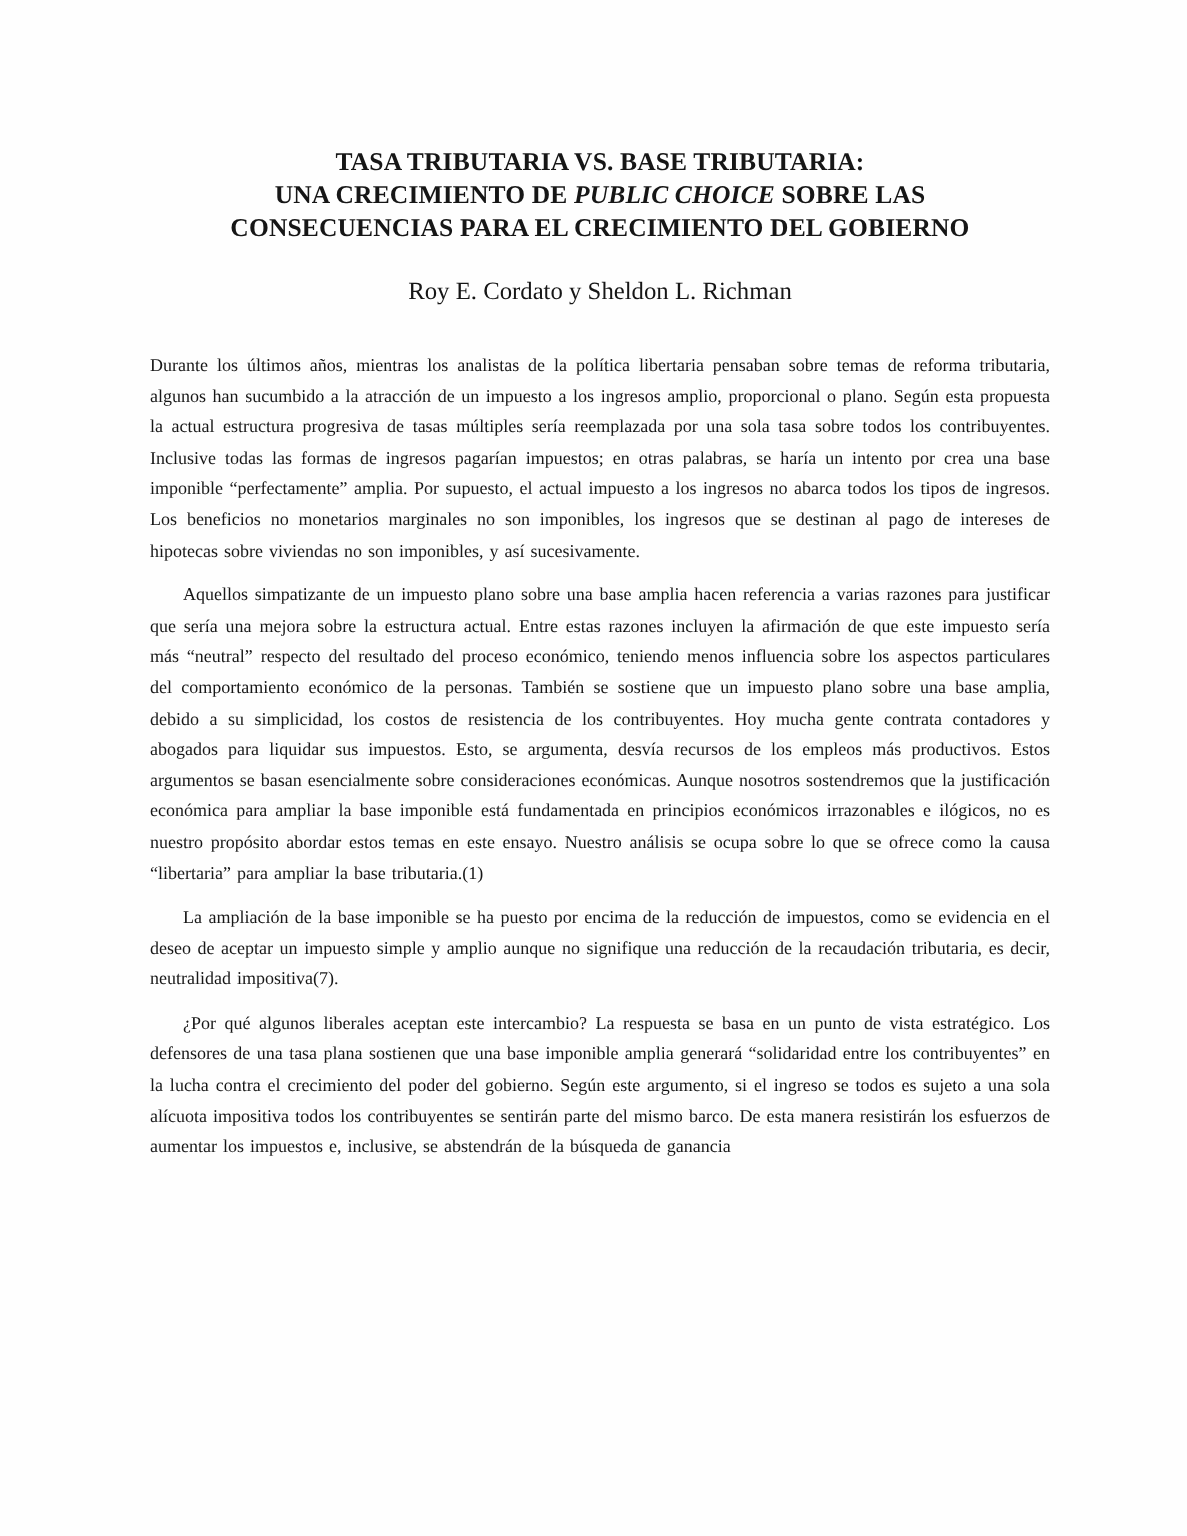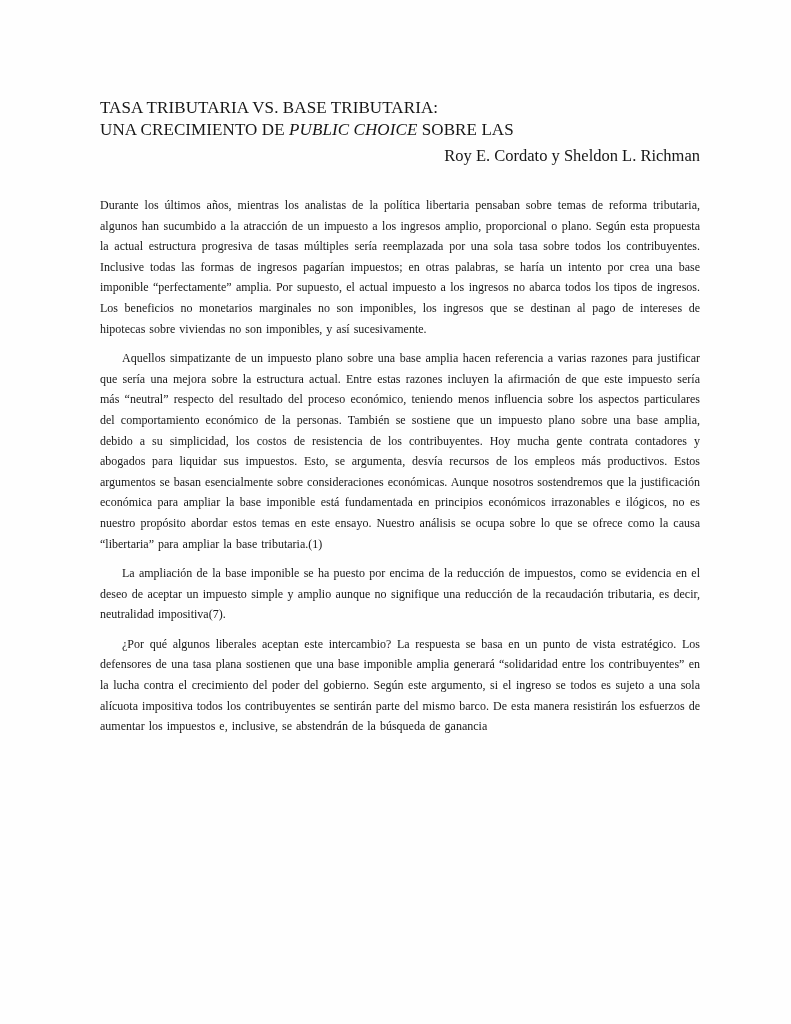--- a/index.html
+++ b/index.html
@@ -16,35 +16,35 @@
     font-family: "Liberation Serif", "DejaVu Serif", serif;
     color: #161616;
     box-sizing: border-box;
   }
   .content {
     width: 600px;
     margin-left: 100px;
   }
   .title-block {
     padding-top: 97px;
-    text-align: left;
-    font-weight: normal;
+    text-align: center;
+    font-weight: bold;
     font-size: 17px;
     line-height: 22px;
     letter-spacing: 0.1px;
   }
   .title-line {
     white-space: nowrap;
   }
   .title-italic {
     font-style: italic;
   }
   .author-line {
-    margin-top: 4px;
-    text-align: right;
+    margin-top: 20px;
+    text-align: center;
     font-size: 16.5px;
     line-height: 21px;
   }
   .body-text {
     margin-top: 29px;
     font-size: 12px;
     line-height: 20.6px;
     text-align: justify;
   }
   .body-text p {
@@ -58,20 +58,21 @@
 </style>
 </head>
 <body>
 
 <div class="page">
   <div class="content">
 
     <div class="title-block">
       <div class="title-line">TASA TRIBUTARIA VS. BASE TRIBUTARIA:</div>
       <div class="title-line"><span>UNA CRECIMIENTO DE </span><span class="title-italic">PUBLIC CHOICE</span><span> SOBRE LAS</span></div>
+      <div class="title-line">CONSECUENCIAS PARA EL CRECIMIENTO DEL GOBIERNO</div>
     </div>
 
     <div class="author-line">Roy E. Cordato y Sheldon L. Richman</div>
 
     <div class="body-text">
       <p class="no-indent">Durante los últimos años, mientras los analistas de la política libertaria pensaban sobre temas de reforma tributaria, algunos han sucumbido a la atracción de un impuesto a los ingresos amplio, proporcional o plano. Según esta propuesta la actual estructura progresiva de tasas múltiples sería reemplazada por una sola tasa sobre todos los contribuyentes. Inclusive todas las formas de ingresos pagarían impuestos; en otras palabras, se haría un intento por crea una base imponible “perfectamente” amplia. Por supuesto, el actual impuesto a los ingresos no abarca todos los tipos de ingresos. Los beneficios no monetarios marginales no son imponibles, los ingresos que se destinan al pago de intereses de hipotecas sobre viviendas no son imponibles, y así sucesivamente.</p>
       <p>Aquellos simpatizante de un impuesto plano sobre una base amplia hacen referencia a varias razones para justificar que sería una mejora sobre la estructura actual. Entre estas razones incluyen la afirmación de que este impuesto sería más “neutral” respecto del resultado del proceso económico, teniendo menos influencia sobre los aspectos particulares del comportamiento económico de la personas. También se sostiene que un impuesto plano sobre una base amplia, debido a su simplicidad, los costos de resistencia de los contribuyentes. Hoy mucha gente contrata contadores y abogados para liquidar sus impuestos. Esto, se argumenta, desvía recursos de los empleos más productivos. Estos argumentos se basan esencialmente sobre consideraciones económicas. Aunque nosotros sostendremos que la justificación económica para ampliar la base imponible está fundamentada en principios económicos irrazonables e ilógicos, no es nuestro propósito abordar estos temas en este ensayo. Nuestro análisis se ocupa sobre lo que se ofrece como la causa “libertaria” para ampliar la base tributaria.(1)</p>
       <p>La ampliación de la base imponible se ha puesto por encima de la reducción de impuestos, como se evidencia en el deseo de aceptar un impuesto simple y amplio aunque no signifique una reducción de la recaudación tributaria, es decir, neutralidad impositiva(7).</p>
       <p>¿Por qué algunos liberales aceptan este intercambio? La respuesta se basa en un punto de vista estratégico. Los defensores de una tasa plana sostienen que una base imponible amplia generará “solidaridad entre los contribuyentes” en la lucha contra el crecimiento del poder del gobierno. Según este argumento, si el ingreso se todos es sujeto a una sola alícuota impositiva todos los contribuyentes se sentirán parte del mismo barco. De esta manera resistirán los esfuerzos de aumentar los impuestos e, inclusive, se abstendrán de la búsqueda de ganancia</p>
     </div>

